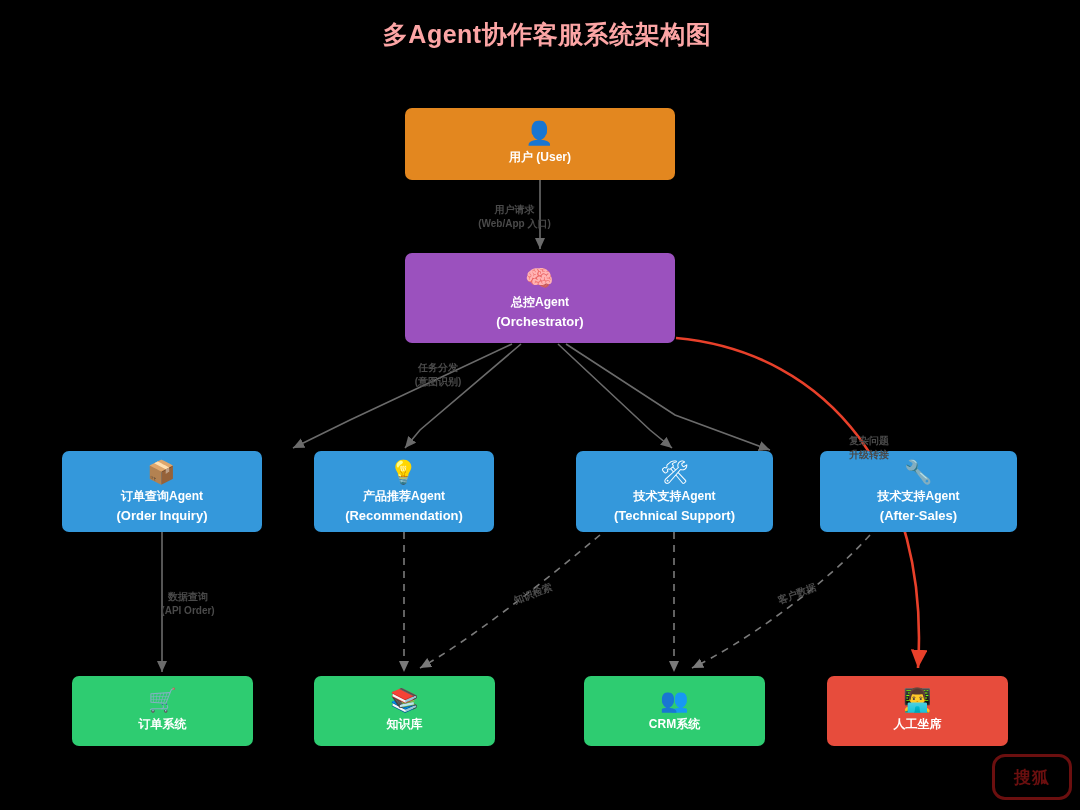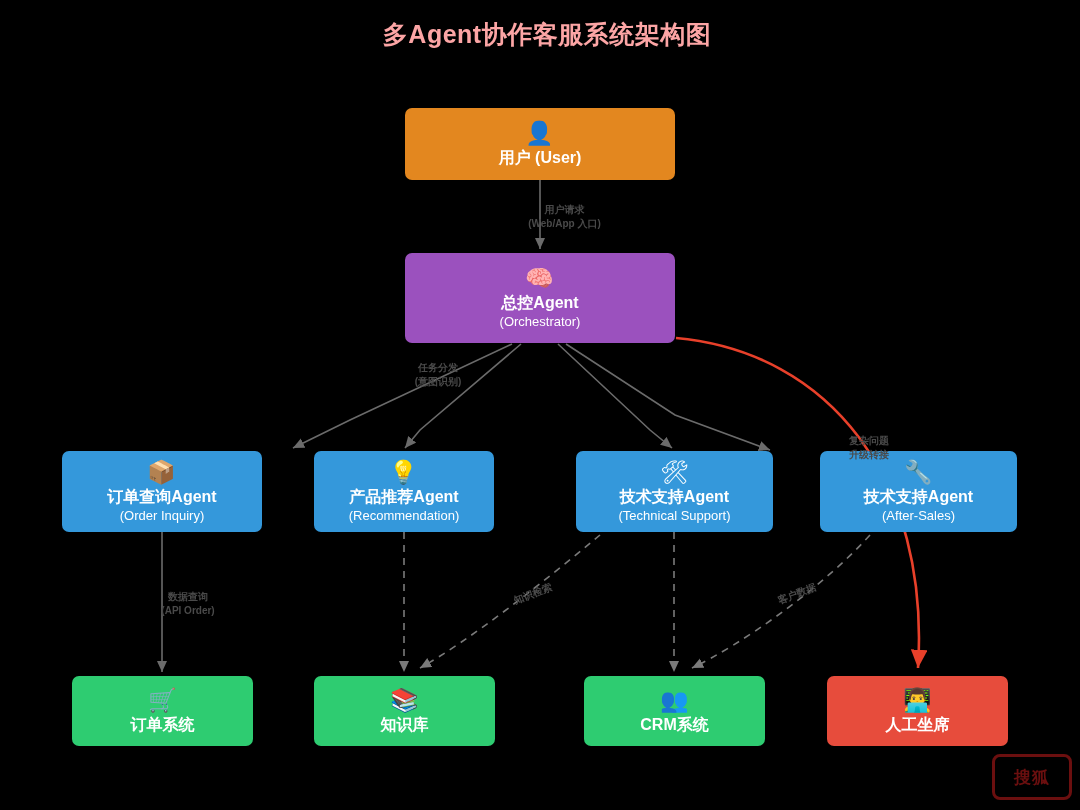--- a/index.html
+++ b/index.html
@@ -12,38 +12,38 @@
   }
 
   svg#edges{position:absolute;left:0;top:0;width:1080px;height:810px;}
 
   .node{
     position:absolute;border-radius:7px;box-sizing:border-box;
     display:flex;flex-direction:column;align-items:center;justify-content:center;
     color:#ffffff;text-align:center;
   }
   .node .icon{font-size:23px;line-height:26px;margin-bottom:1px;}
-  .node .t1{font-size:16px;font-weight:bold;line-height:21px;}
-  .node .t2{font-size:13px;line-height:18px;font-weight:normal;}
+  .node .t1{font-size:12px;font-weight:bold;line-height:21px;}
+  .node .t2{font-size:13px;line-height:18px;font-weight:bold;}
 
   .n-user{background:#E3871F;}
   .n-orch{background:#9B51BE;}
   .n-agent{background:#3498DB;}
   .n-sys{background:#2ECC71;}
   .n-human{background:#E74C3C;}
 
   .edge-label{
     position:absolute;color:#4a4a4a;font-size:10px;line-height:14px;
     font-weight:bold;text-align:center;white-space:nowrap;
   }
   .edge-label .l2{font-weight:bold;}
 
   #seal{
     position:absolute;right:8px;bottom:10px;width:74px;height:40px;
-    border:3px solid #6b0f0f;border-radius:8px;
+    border:3px solid #6b0f0f;border-radius:13px;
     color:#6b0f0f;font-size:17px;font-weight:bold;letter-spacing:1px;
     display:flex;align-items:center;justify-content:center;
     font-family:"DejaVu Sans",sans-serif;
   }
 </style>
 </head>
 <body>
 
 <div id="canvas">
 
@@ -130,21 +130,21 @@
   <div class="node n-sys" style="left:584px;top:676px;width:181px;height:70px;">
     <span class="icon">👥</span>
     <span class="t1">CRM系统</span>
   </div>
 
   <div class="node n-human" style="left:827px;top:676px;width:181px;height:70px;">
     <span class="icon">👨‍💻</span>
     <span class="t1">人工坐席</span>
   </div>
 
-  <div class="edge-label" style="left:512px;top:203px;width:105px;">
+  <div class="edge-label" style="left:462px;top:203px;width:105px;">
     <div>用户请求</div>
     <div class="l2">(Web/App 入口)</div>
   </div>
 
   <div class="edge-label" style="left:388px;top:361px;width:100px;text-align:center;">
     <div>任务分发</div>
     <div class="l2">(意图识别)</div>
   </div>
 
   <div class="edge-label" style="left:138px;top:590px;width:100px;text-align:center;">

